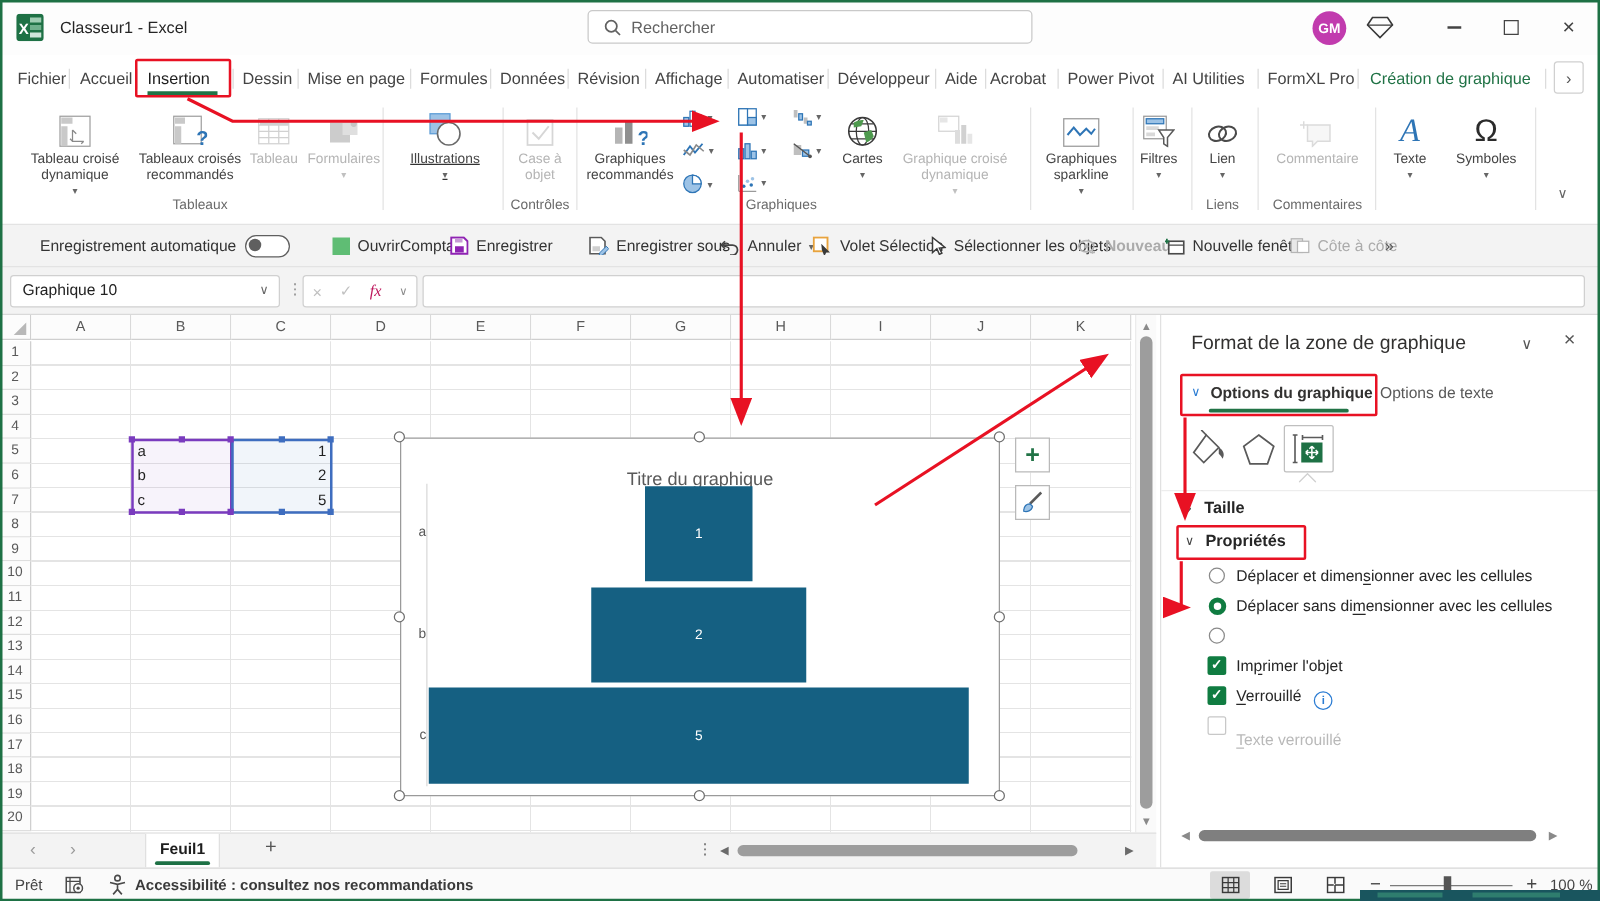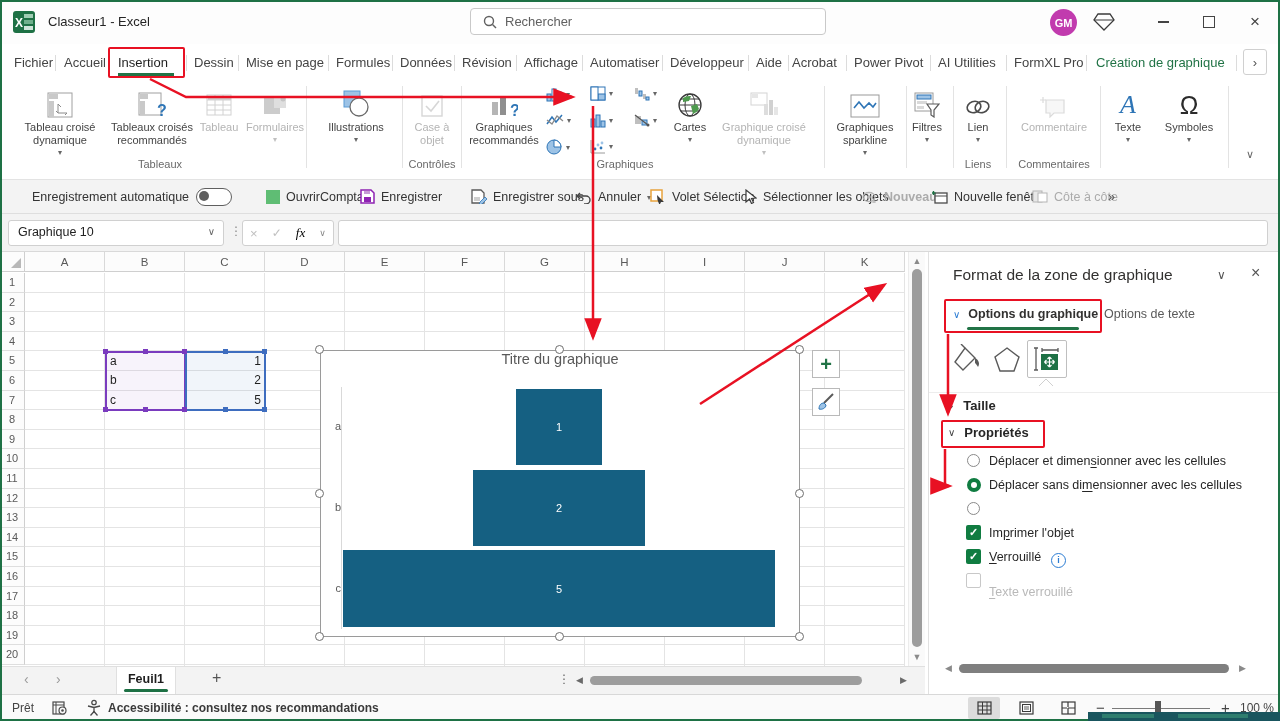--- a/index.html
+++ b/index.html
@@ -198,21 +198,21 @@
             <rect x="12" y="2" width="12" height="12" fill="#b9b9b9"></rect>
             <circle cx="21" cy="5" r="2.5" fill="#7f7f7f"></circle>
           </svg>
         </div>
       <div class="rlabel">Formulaires</div>
         <div class="rchev">▾</div>
     </div>
     <div class="rglabel" style="left:110px;width:100px;">Tableaux</div>
     <div class="rgsep" style="left:306px"></div>
 
-    <div class="rbtn" style="left:312px;width:88px;">
+    <div class="rbtn" style="left:312px;width:88px;text-decoration:underline;">
       <div class="ricon">
           <svg width="30" height="28">
             <rect x="3" y="1" width="16" height="16" fill="#9DC3E6" stroke="#5b9bd5"></rect>
             <circle cx="18" cy="17" r="9" fill="#fff" stroke="#6a6a6a" stroke-width="1.3"></circle>
           </svg>
         </div>
       <div class="rlabel">Illustrations</div>
         <div class="rchev">▾</div>
     </div>
     <div class="rgsep" style="left:402px"></div>
@@ -494,21 +494,21 @@
 
   <div id="fbar">
     <div class="fbox" style="left:8px;width:216px;">
       <span style="position:absolute;left:9px;top:4px;font-size:12.5px;color:#222;">Graphique 10</span>
       <span style="position:absolute;right:8px;top:5px;color:#666;font-size:10px;">∨</span>
     </div>
     <div class="abs" style="left:230px;top:10px;color:#8a8a8a;font-size:12px;letter-spacing:0;">⋮</div>
     <div class="fbox" style="left:242px;width:92px;display:flex;align-items:center;justify-content:space-around;">
       <span style="color:#c0c0c0;font-size:13px;">×</span>
       <span style="color:#c0c0c0;font-size:12px;">✓</span>
-      <span style="color:#000000;font-size:13px;font-style:italic;font-family:'Liberation Serif',serif;">fx</span>
+      <span style="color:#be185d;font-size:13px;font-style:italic;font-family:'Liberation Serif',serif;">fx</span>
       <span style="color:#888;font-size:9px;">∨</span>
     </div>
     <div class="fbox" style="left:338px;width:930px;"><span></span></div>
   </div>
 
   <div id="sheet">
     <div class="abs" style="left:0;top:0;width:25px;height:20px;border-right:1px solid #cfcfcf;border-bottom:1px solid #cfcfcf;background:#fcfcfc;box-sizing:border-box;">
       <div style="position:absolute;right:3px;bottom:3px;width:0;height:0;border-bottom:10px solid #b8b8b8;border-left:10px solid transparent;"></div>
     </div>
     <div id="colheads">
@@ -563,21 +563,21 @@
       <div class="handle" style="left:223px;top:155px;background:#3E6DBF;"></div>
 
     <div class="cell" style="left:110px;top:100px;width:70px;">a</div>
     <div class="cell" style="left:110px;top:119px;width:70px;">b</div>
     <div class="cell" style="left:110px;top:139px;width:70px;">c</div>
     <div class="cell" style="left:189px;top:100px;width:72px;text-align:right;">1</div>
     <div class="cell" style="left:189px;top:119px;width:72px;text-align:right;">2</div>
     <div class="cell" style="left:189px;top:139px;width:72px;text-align:right;">5</div>
 
     <div id="chart">
-      <div style="position:absolute;left:0;top:0;width:100%;text-align:center;font-size:14.5px;color:#595959;">Titre du graphique</div>
+      <div style="position:absolute;left:0;top:25px;width:100%;text-align:center;font-size:14.5px;color:#595959;">Titre du graphique</div>
       <div style="position:absolute;left:20px;top:36px;width:1px;height:242px;background:#d9d9d9;"></div>
       <div id="plot" style="position:absolute;left:0;top:0;width:100%;height:100%;">
           <div class="bar" style="left: 194.8px; top: 38px; width: 86.4px; height: 76px; background: rgb(21, 96, 130);">1</div>
           <div class="catlab" style="left: 4px; top: 69px;">a</div>
           <div class="bar" style="left: 151.6px; top: 119px; width: 172.8px; height: 76px; background: rgb(21, 96, 130);">2</div>
           <div class="catlab" style="left: 4px; top: 150px;">b</div>
           <div class="bar" style="left: 22px; top: 199px; width: 432px; height: 77px; background: rgb(21, 96, 130);">5</div>
           <div class="catlab" style="left: 4px; top: 230.5px;">c</div>
         </div>
     </div>

